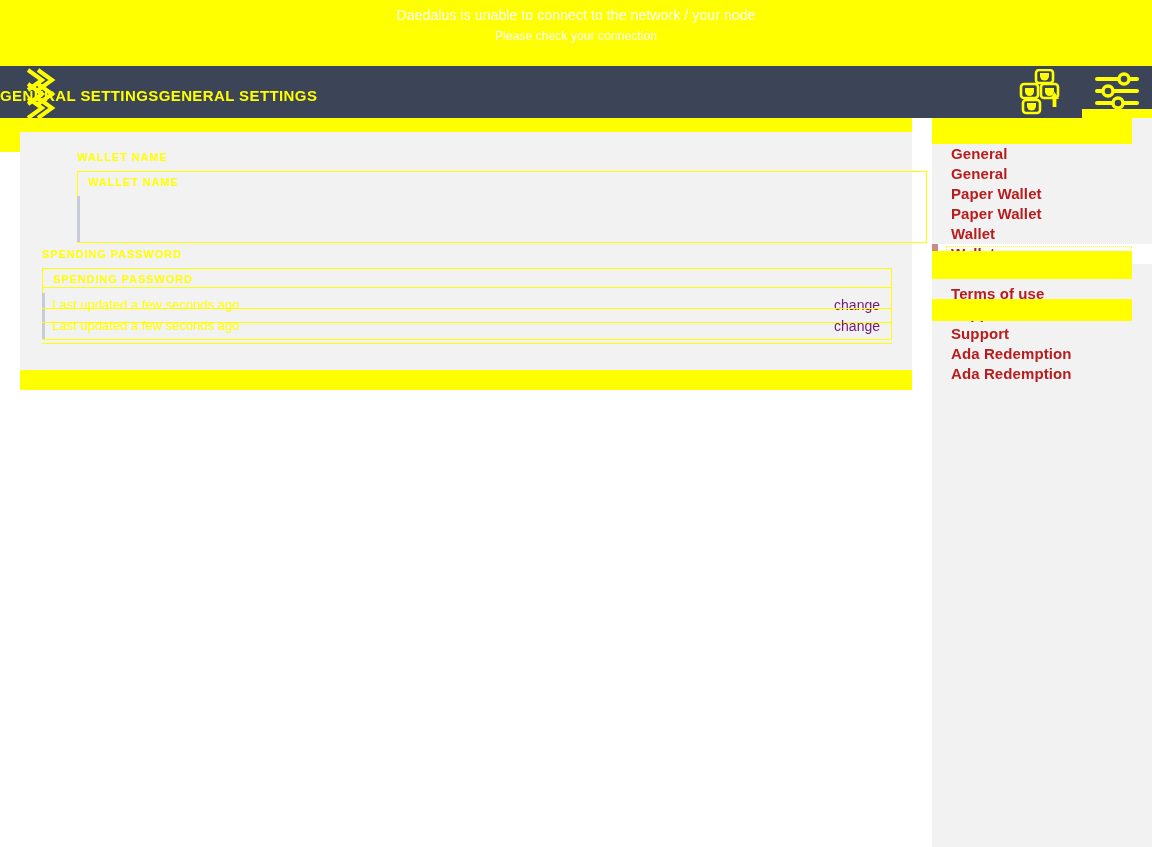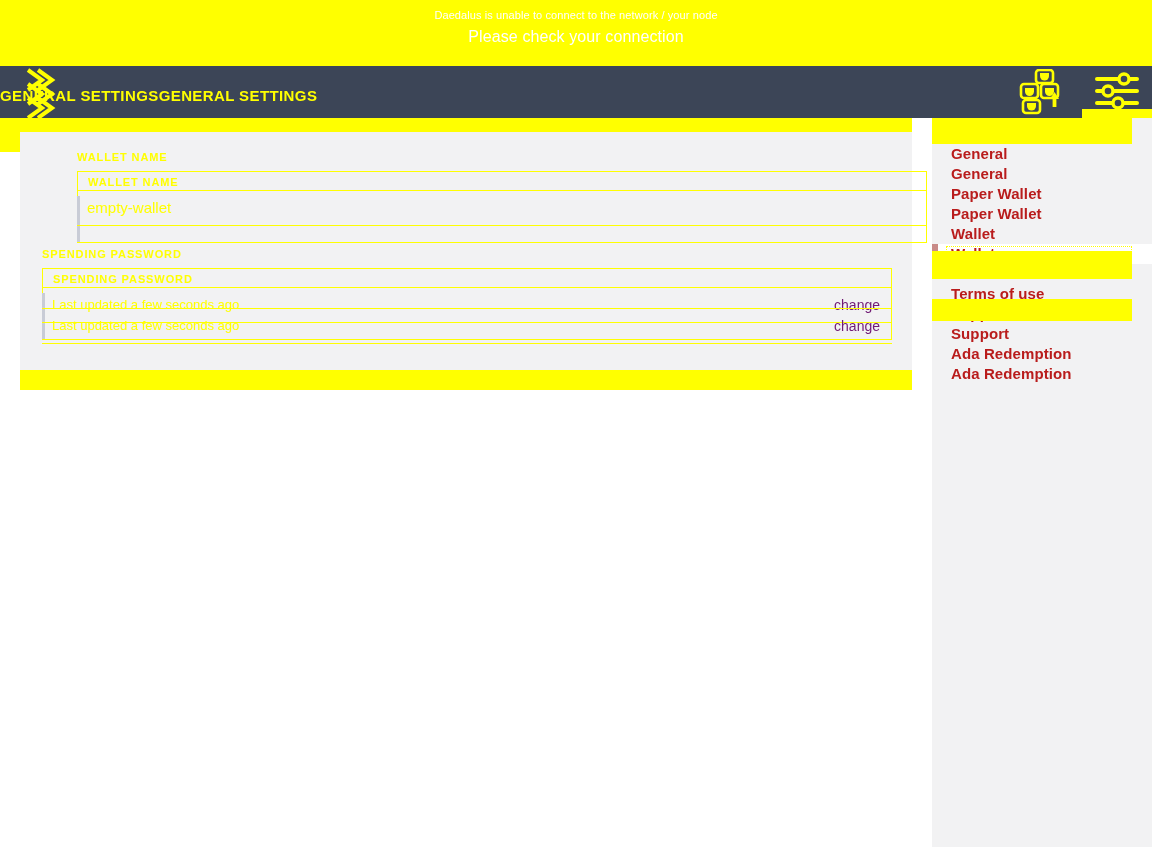--- a/index.html
+++ b/index.html
@@ -28,27 +28,27 @@
     height: 68px;
     background: #ffff00;
     display: flex;
     flex-direction: column;
     align-items: center;
     justify-content: flex-start;
     padding-top: 5px;
   }
   .top-banner .line {
     color: #ffffff;
-    font-size: 11px;
+    font-size: 14px;
     line-height: 21px;
     font-weight: 400;
     letter-spacing: 0.1px;
     white-space: nowrap;
   }
-  .top-banner .line.l2 { font-size: 16px; }
+  .top-banner .line.l2 { font-size: 12px; }
 
   
   .topbar {
     position: absolute;
     left: 0;
     top: 66px;
     width: 1152px;
     height: 52px;
     background: #3c4557;
   }
@@ -390,23 +390,20 @@
 
         <div class="field-group group-wallet-name">
           <div class="field-label">WALLET NAME</div>
 
           <div class="field-box">
             <div class="inner-label">WALLET NAME</div>
 
             <div class="caret c1"></div>
             <div class="caret c2"></div>
 
-            <div class="value-row r1">
-              <span class="value-text" title="Wallet name">empty-wallet</span>
-            </div>
           </div>
         </div>
 
         <div class="field-group group-spending">
           <div class="field-label">SPENDING PASSWORD</div>
 
           <div class="field-box">
             <div class="inner-label">SPENDING PASSWORD</div>
 
             <div class="caret c1"></div>

